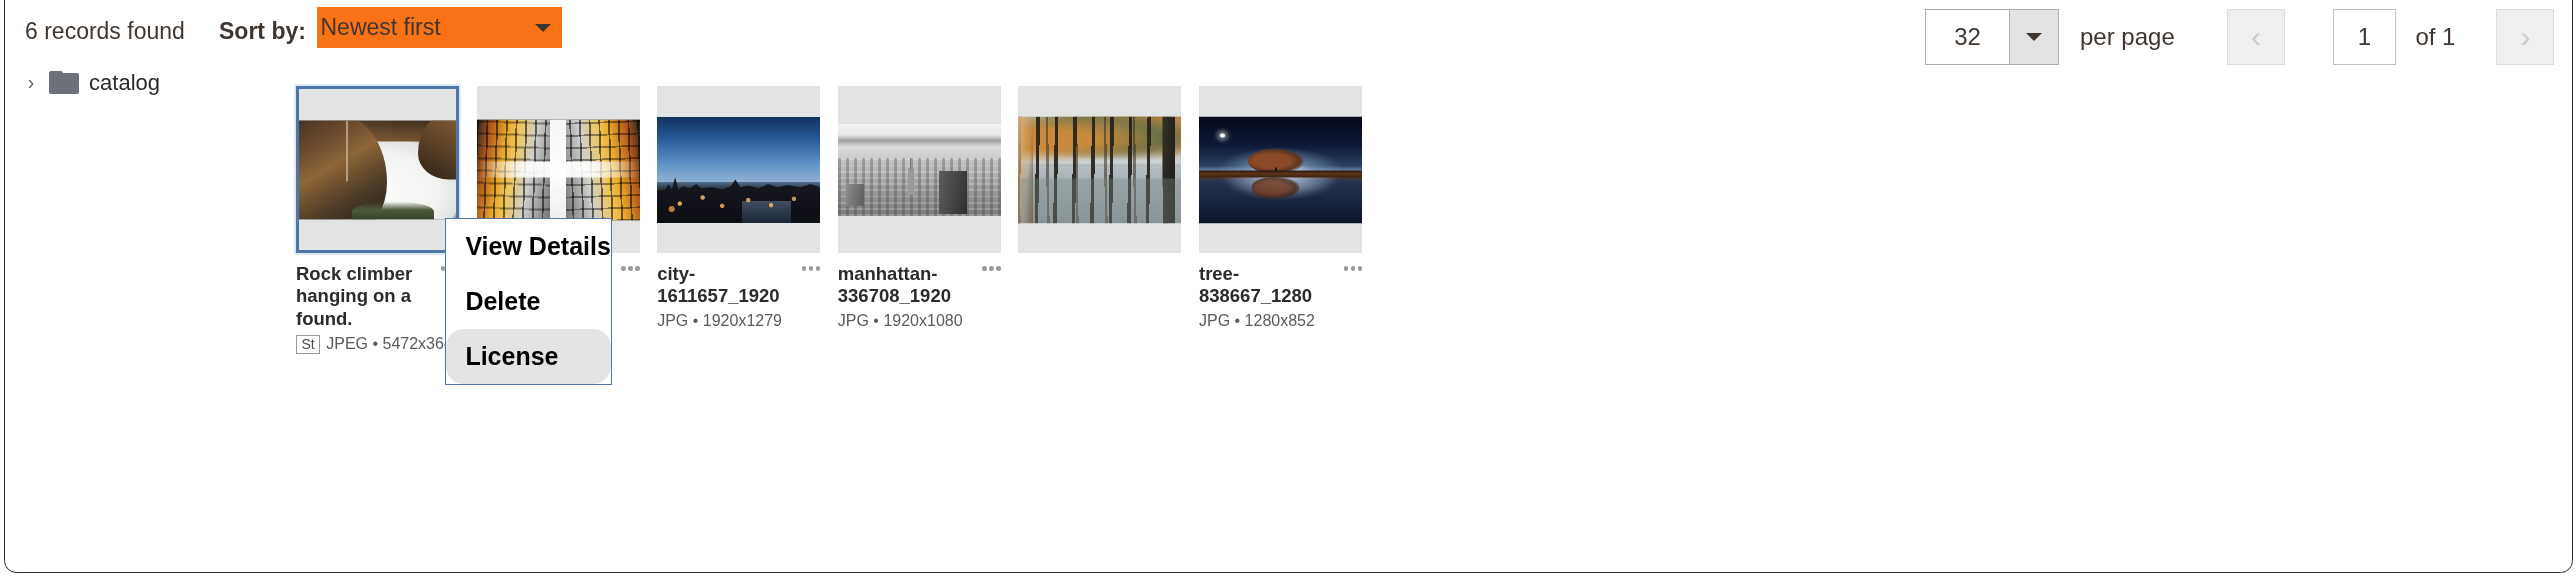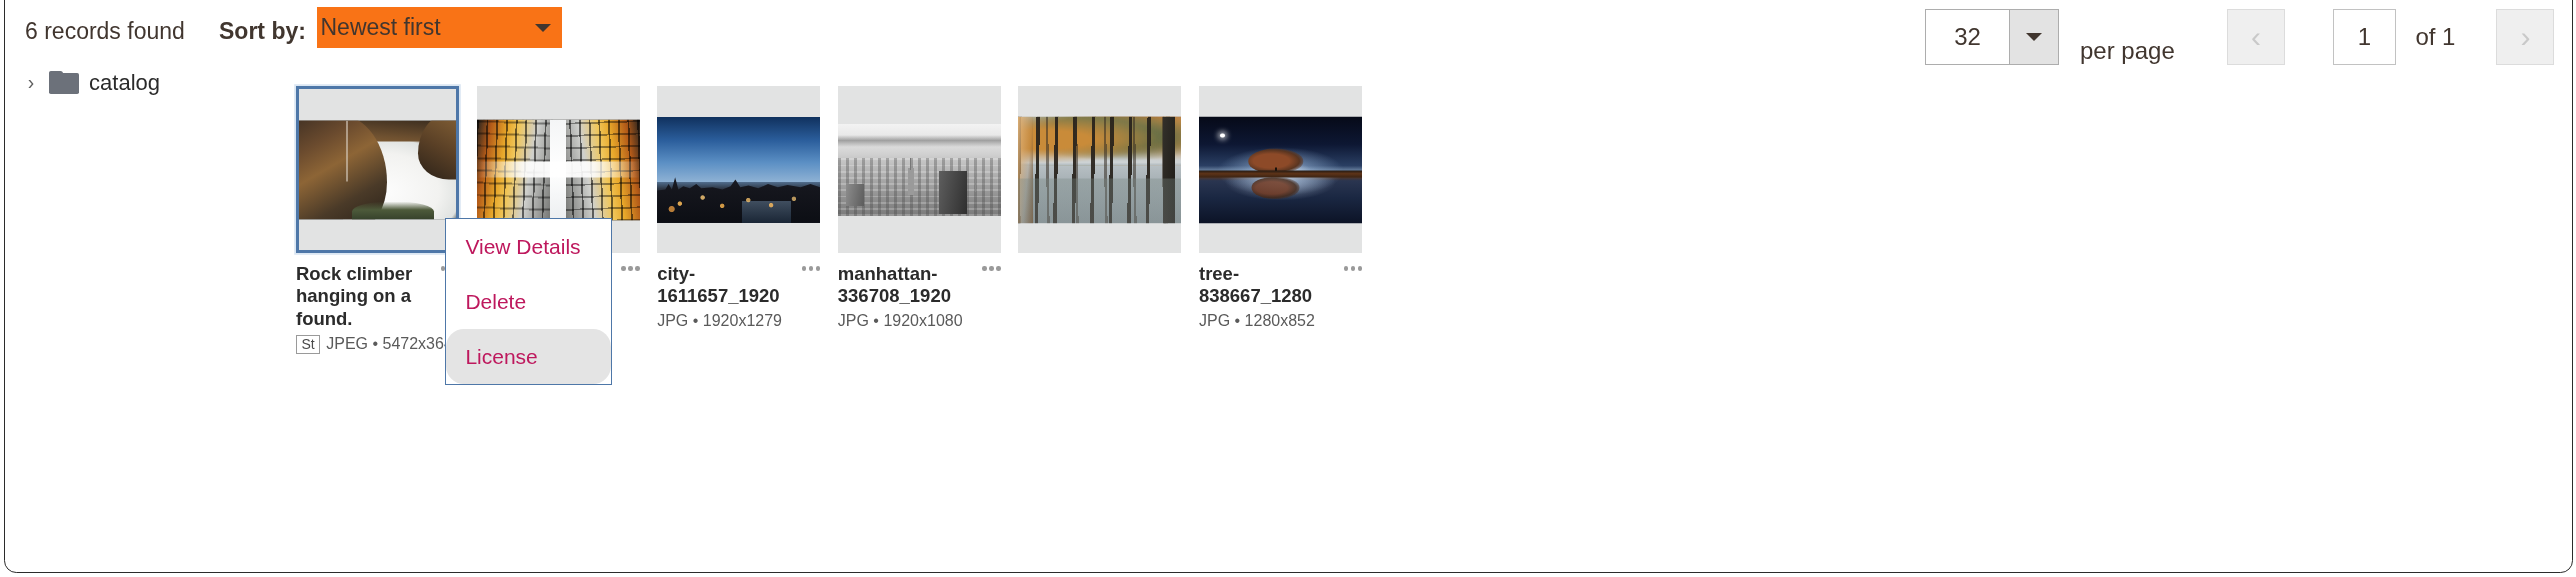--- a/index.html
+++ b/index.html
@@ -57,21 +57,21 @@
     position: absolute; right: 10.6px; top: 50%;
     transform: translateY(-50%);
     width: 0; height: 0;
     border-left: 8px solid transparent;
     border-right: 8px solid transparent;
     border-top: 8.8px solid #41362f;
   }
 
   .per-page-wrap {
     position: absolute; left: 1925px; top: 8.8px;
-    display: flex; align-items: flex-end;
+    display: flex; align-items: center;
   }
   .per-page-select {
     width: 134px; height: 56px;
     border: 0.9px solid #adadad;
     background: #ffffff;
     display: flex; align-items: stretch;
     box-sizing: border-box;
   }
   .per-page-value {
     flex: 1;
@@ -210,22 +210,23 @@
     width: 167px;
     background: #ffffff;
     border: 1.8px solid #4e77a8;
     box-sizing: border-box;
     z-index: 50;
   }
   .menu-item {
     height: 55px;
     display: flex; align-items: center;
     padding-left: 19.4px;
-    font-size: 21px; color: #be185d;
+    font-size: 25px; color: #000000;
     white-space: nowrap;
+    font-weight: bold;
   }
   .menu-item.highlight { background: #e4e4e4; border-radius: 18px; }
 
   
   .art { position: relative; width: 100%; height: 100%; overflow: hidden; }
 
   
   .art-climber { background: #1d2b2c; }
   .art-climber .sky {
     position: absolute; left: 28%; top: 22%;

